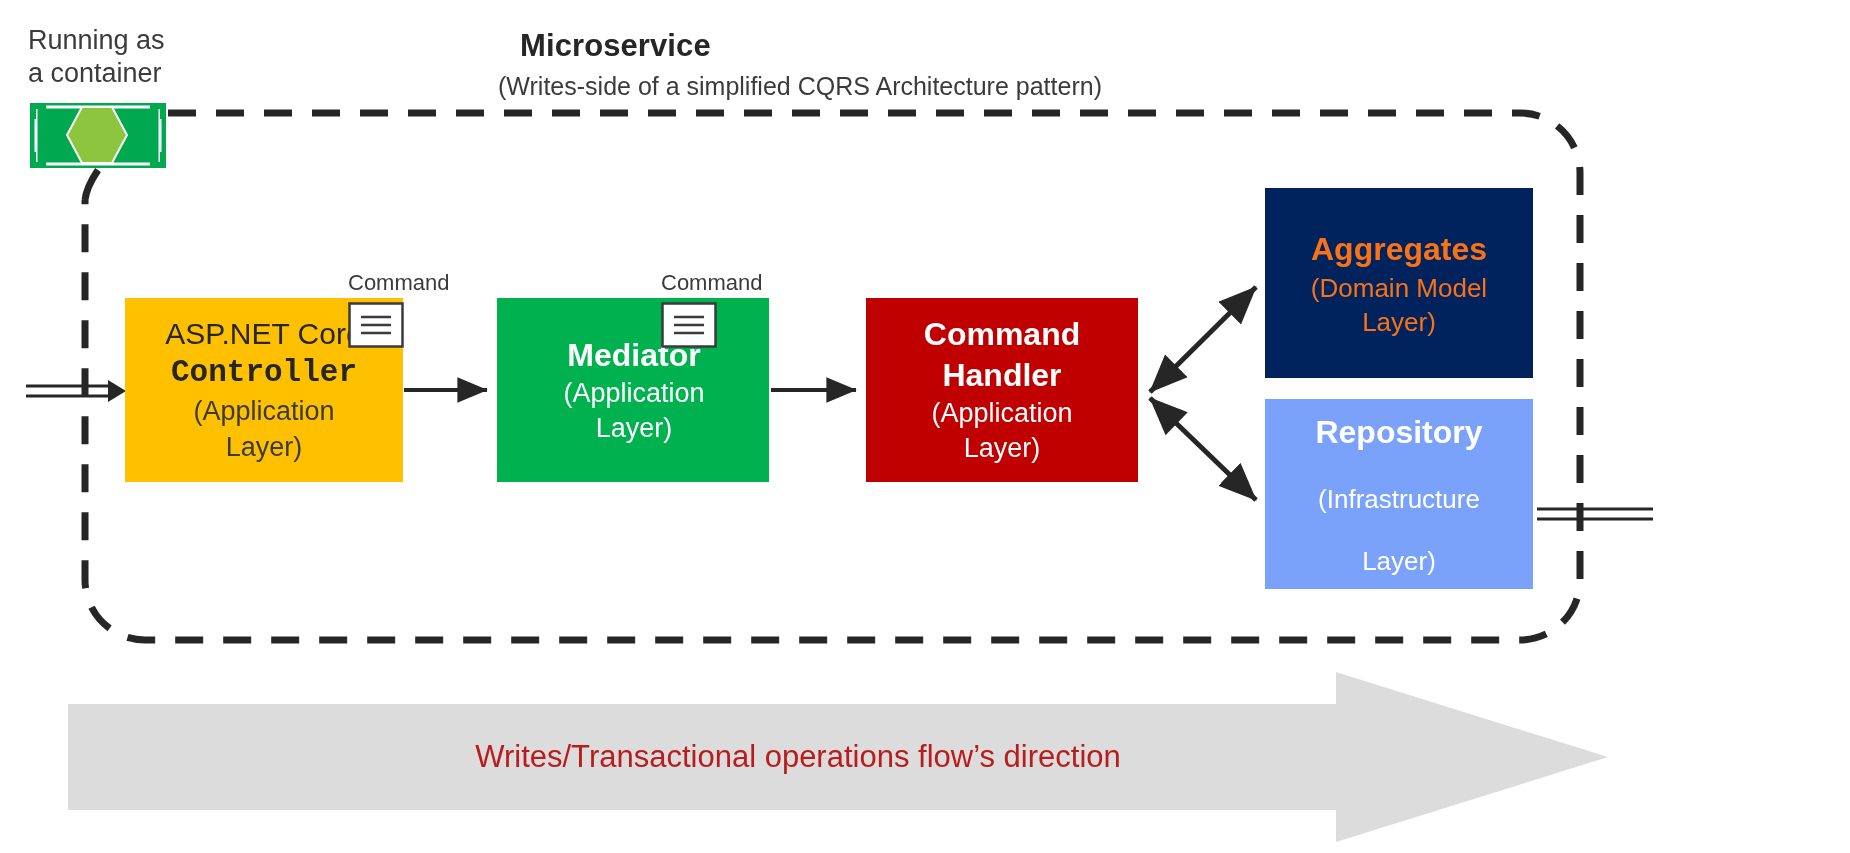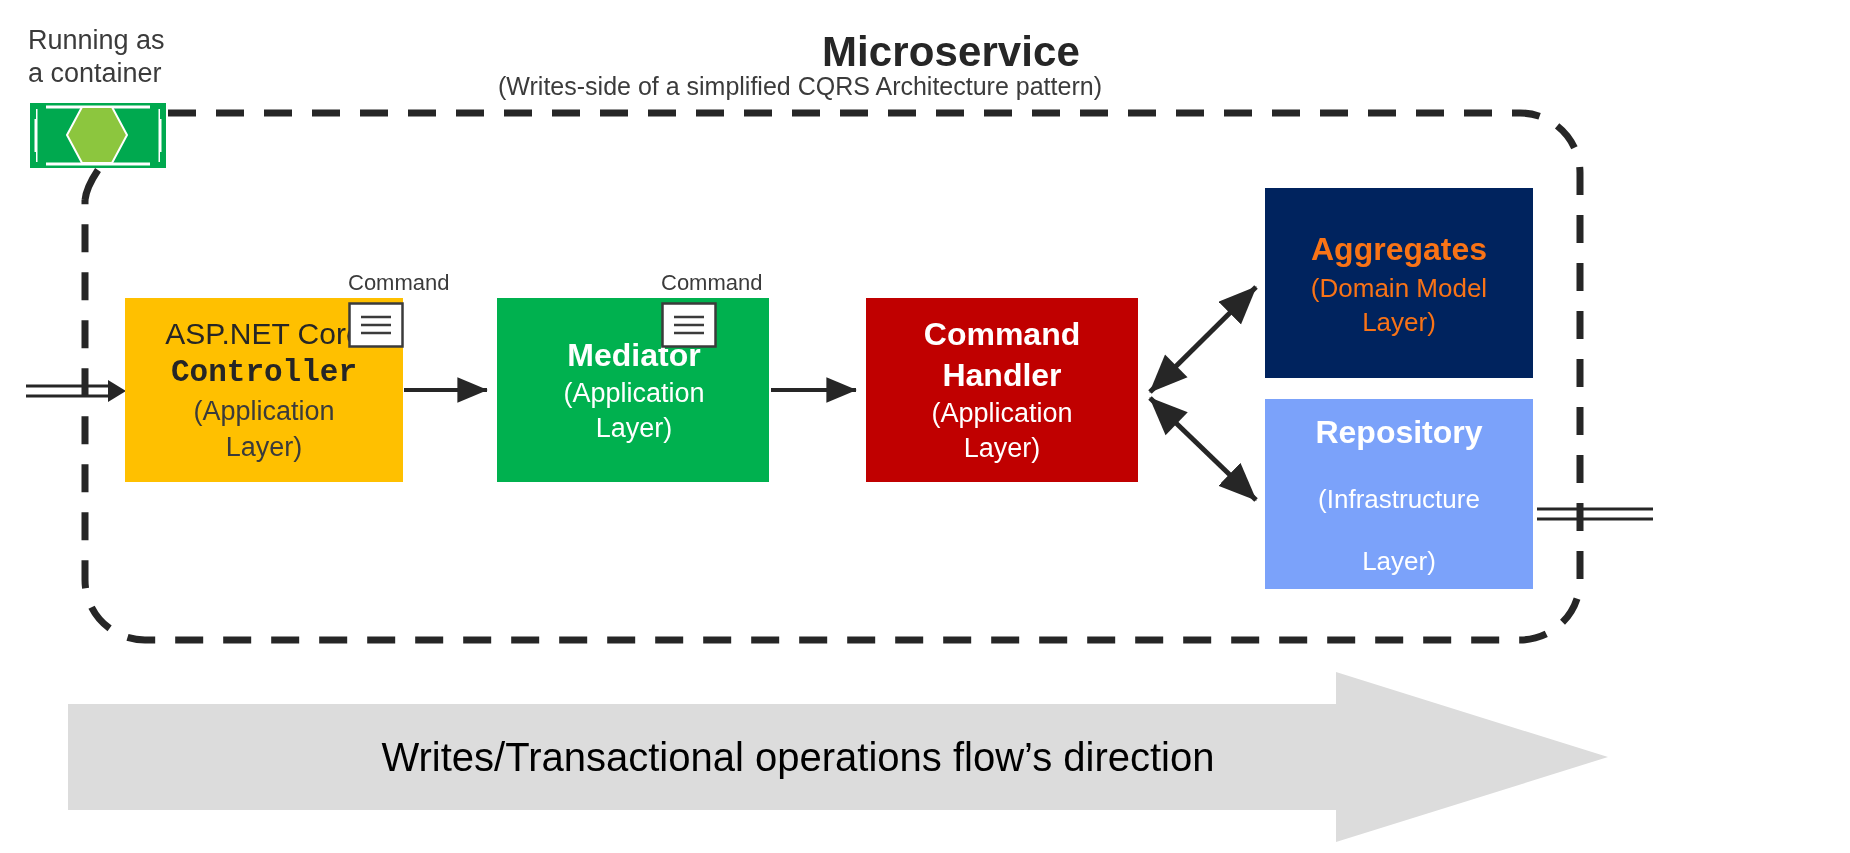--- a/index.html
+++ b/index.html
@@ -21,21 +21,21 @@
   #lines{position:absolute;left:0;top:0;width:1850px;height:853px;pointer-events:none;}
 
   
   .running-label{
     left:28px; top:24px; width:190px;
     font-size:27px; line-height:33px; color:#3b3b3b;
     text-align:left;
   }
   .title{
     left:520px; top:28px; width:560px;
-    text-align:right; font-size:42px; font-weight:bold; color:#262626;
+    text-align:left; font-size:31px; font-weight:bold; color:#262626;
     letter-spacing:.1px;
   }
   .subtitle{
     left:420px; top:72px; width:760px;
     text-align:center; font-size:25px; color:#3b3b3b;
   }
 
   
   .container-icon{
     left:30px; top:103px; width:136px; height:65px;
@@ -104,21 +104,21 @@
     display:flex; align-items:center; justify-content:center;
     color:#ffffff; font-size:27px;
     padding-top:22px; box-sizing:border-box;
   }
 
   
   .flow{left:68px; top:672px; width:1540px; height:170px;}
   .flow-text{
     position:absolute; left:68px; top:672px; width:1460px; height:170px;
     display:flex; align-items:center; justify-content:center;
-    font-size:40px; color:#000000;
+    font-size:31px; color:#b91c1c;
   }
 </style>
 </head>
 <body>
 
 <div id="stage">
 
   <svg id="lines" viewBox="0 0 1850 853" width="1850" height="853" xmlns="http://www.w3.org/2000/svg">
     <defs>
       <marker id="ah" markerWidth="9" markerHeight="9" refX="7.4" refY="3.2" orient="auto" markerUnits="strokeWidth">

